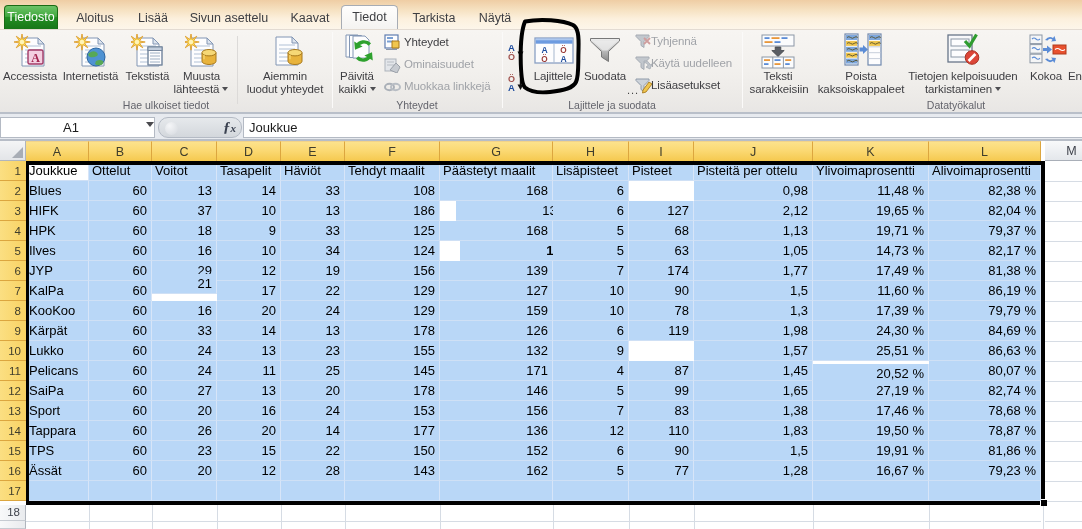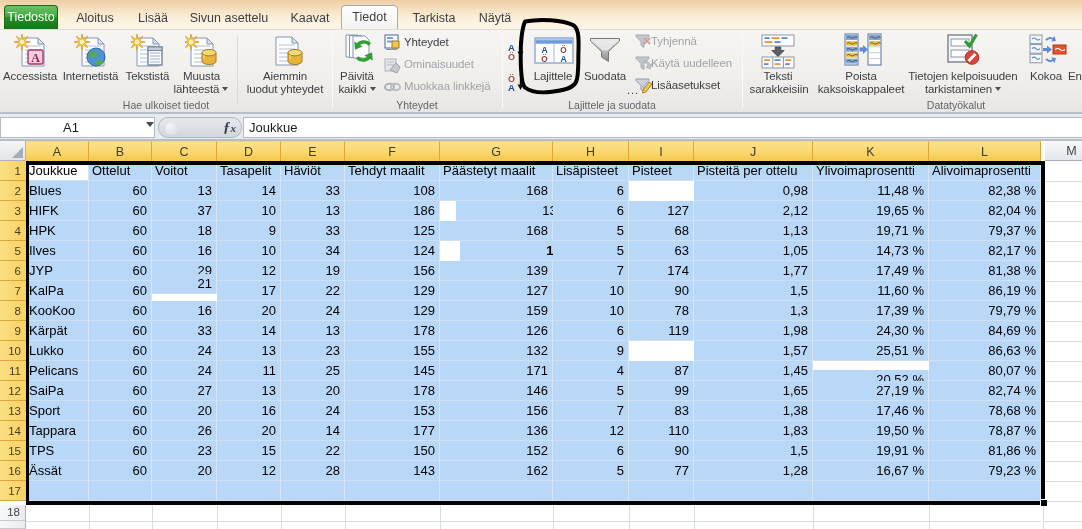--- a/index.html
+++ b/index.html
@@ -487,21 +487,21 @@
 <div class="cell cl" style="left:26px;top:220.30px;width:63px;height:20.00px;line-height:19.00px;">Pelicans</div>
 <div class="cell cr" style="left:89px;top:220.30px;width:63px;height:20.00px;line-height:19.00px;">60</div>
 <div class="cell cr" style="left:152px;top:220.30px;width:65px;height:20.00px;line-height:19.00px;">24</div>
 <div class="cell cr" style="left:217px;top:220.30px;width:64px;height:20.00px;line-height:19.00px;">11</div>
 <div class="cell cr" style="left:281px;top:220.30px;width:64px;height:20.00px;line-height:19.00px;">25</div>
 <div class="cell cr" style="left:345px;top:220.30px;width:95px;height:20.00px;line-height:19.00px;">145</div>
 <div class="cell cr" style="left:440px;top:220.30px;width:113px;height:20.00px;line-height:19.00px;">171</div>
 <div class="cell cr" style="left:553px;top:220.30px;width:76px;height:20.00px;line-height:19.00px;">4</div>
 <div class="cell cr" style="left:629px;top:220.30px;width:65px;height:20.00px;line-height:19.00px;">87</div>
 <div class="cell cr" style="left:694px;top:220.30px;width:119px;height:20.00px;line-height:19.00px;">1,45</div>
-<div class="cell cr" style="left:813px;top:223px;width:116px;height:20.00px;line-height:19.00px;margin-top:6px;">20,52 %</div>
+<div class="cell cr" style="left:813px;top:223px;width:116px;height:20.00px;line-height:19.00px;">20,52 %</div>
 <div class="cell cr" style="left:929px;top:220.30px;width:112px;height:20.00px;line-height:19.00px;">80,07 %</div>
 <div class="cell cl" style="left:26px;top:240.30px;width:63px;height:20.00px;line-height:19.00px;">SaiPa</div>
 <div class="cell cr" style="left:89px;top:240.30px;width:63px;height:20.00px;line-height:19.00px;">60</div>
 <div class="cell cr" style="left:152px;top:240.30px;width:65px;height:20.00px;line-height:19.00px;">27</div>
 <div class="cell cr" style="left:217px;top:240.30px;width:64px;height:20.00px;line-height:19.00px;">13</div>
 <div class="cell cr" style="left:281px;top:240.30px;width:64px;height:20.00px;line-height:19.00px;">20</div>
 <div class="cell cr" style="left:345px;top:240.30px;width:95px;height:20.00px;line-height:19.00px;">178</div>
 <div class="cell cr" style="left:440px;top:240.30px;width:113px;height:20.00px;line-height:19.00px;">146</div>
 <div class="cell cr" style="left:553px;top:240.30px;width:76px;height:20.00px;line-height:19.00px;">5</div>
 <div class="cell cr" style="left:629px;top:240.30px;width:65px;height:20.00px;line-height:19.00px;">99</div>

